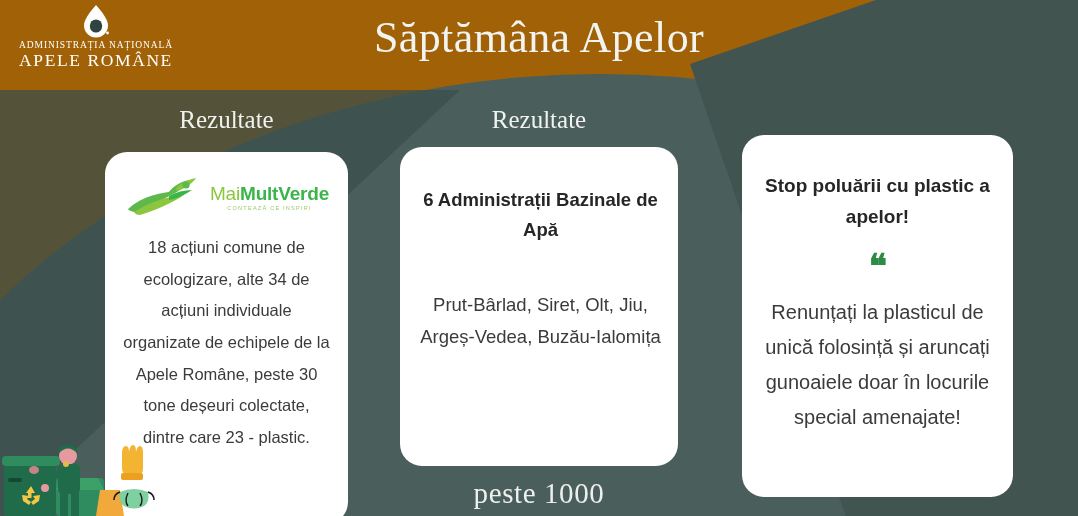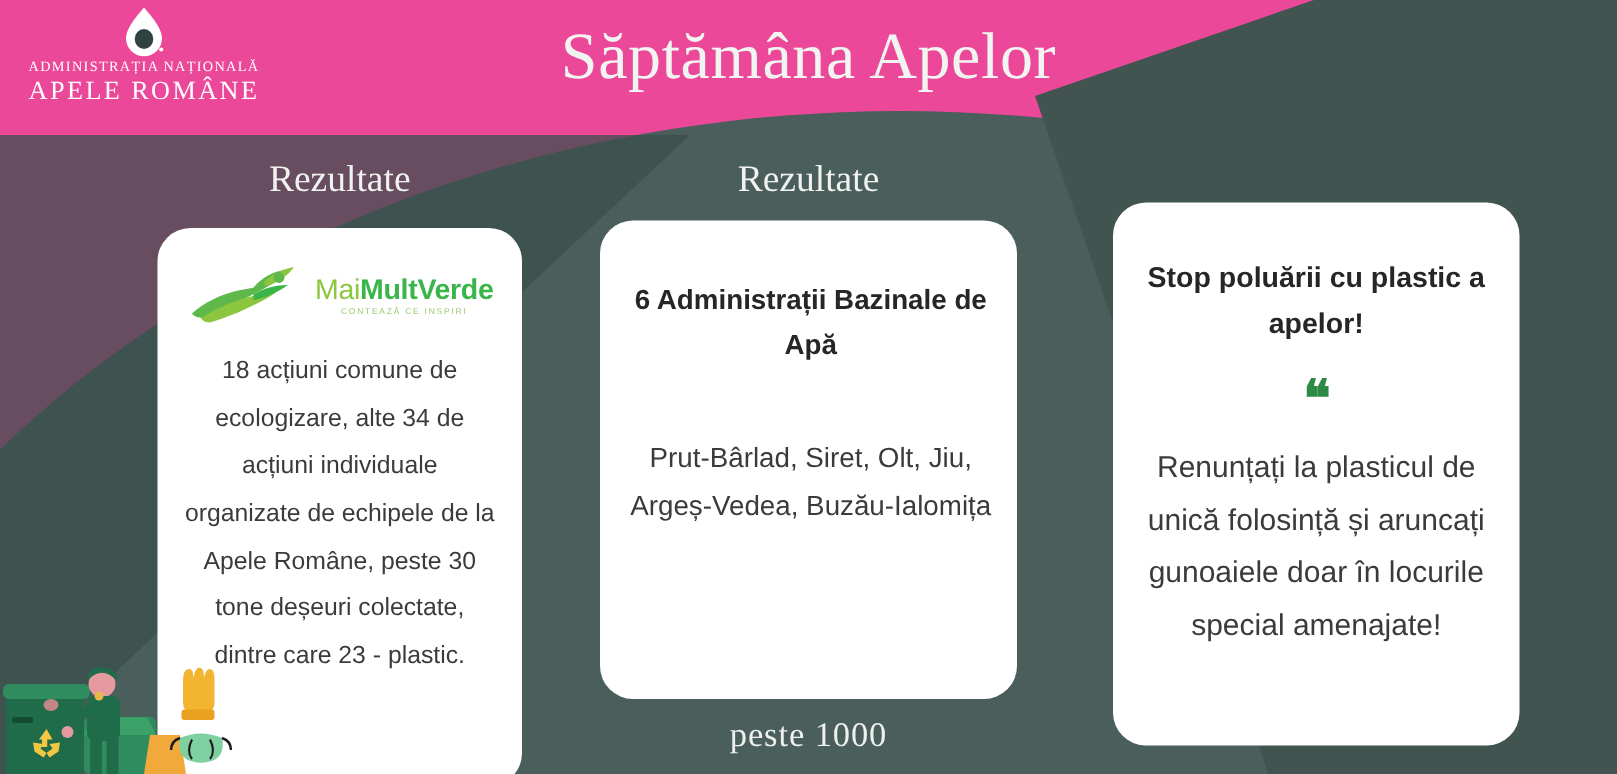--- a/index.html
+++ b/index.html
@@ -5,21 +5,21 @@
   html, body {
     margin: 0;
     padding: 0;
     background: #2f4441;
   }
   #slide {
     position: relative;
     width: 1078px;
     height: 516px;
     overflow: hidden;
-    background: #ec4899;
+    background: #a16207;
     font-family: "Liberation Sans", sans-serif;
   }
 
   
   .bg-layer { position: absolute; inset: 0; overflow: hidden; }
   .bg-arc {
     position: absolute;
     left: -180px;
     top: 74px;
     width: 1560px;
@@ -197,21 +197,21 @@
 
   
   #peste-caption {
     position: absolute;
     left: 400px;
     top: 477px;
     width: 278px;
     text-align: center;
     color: #eef0ed;
     font-family: "Liberation Serif", serif;
-    font-size: 23px;
+    font-size: 29px;
     letter-spacing: .6px;
     white-space: nowrap;
   }
 
   
   #illustration {
     position: absolute;
     left: 0;
     top: 438px;
     width: 172px;

